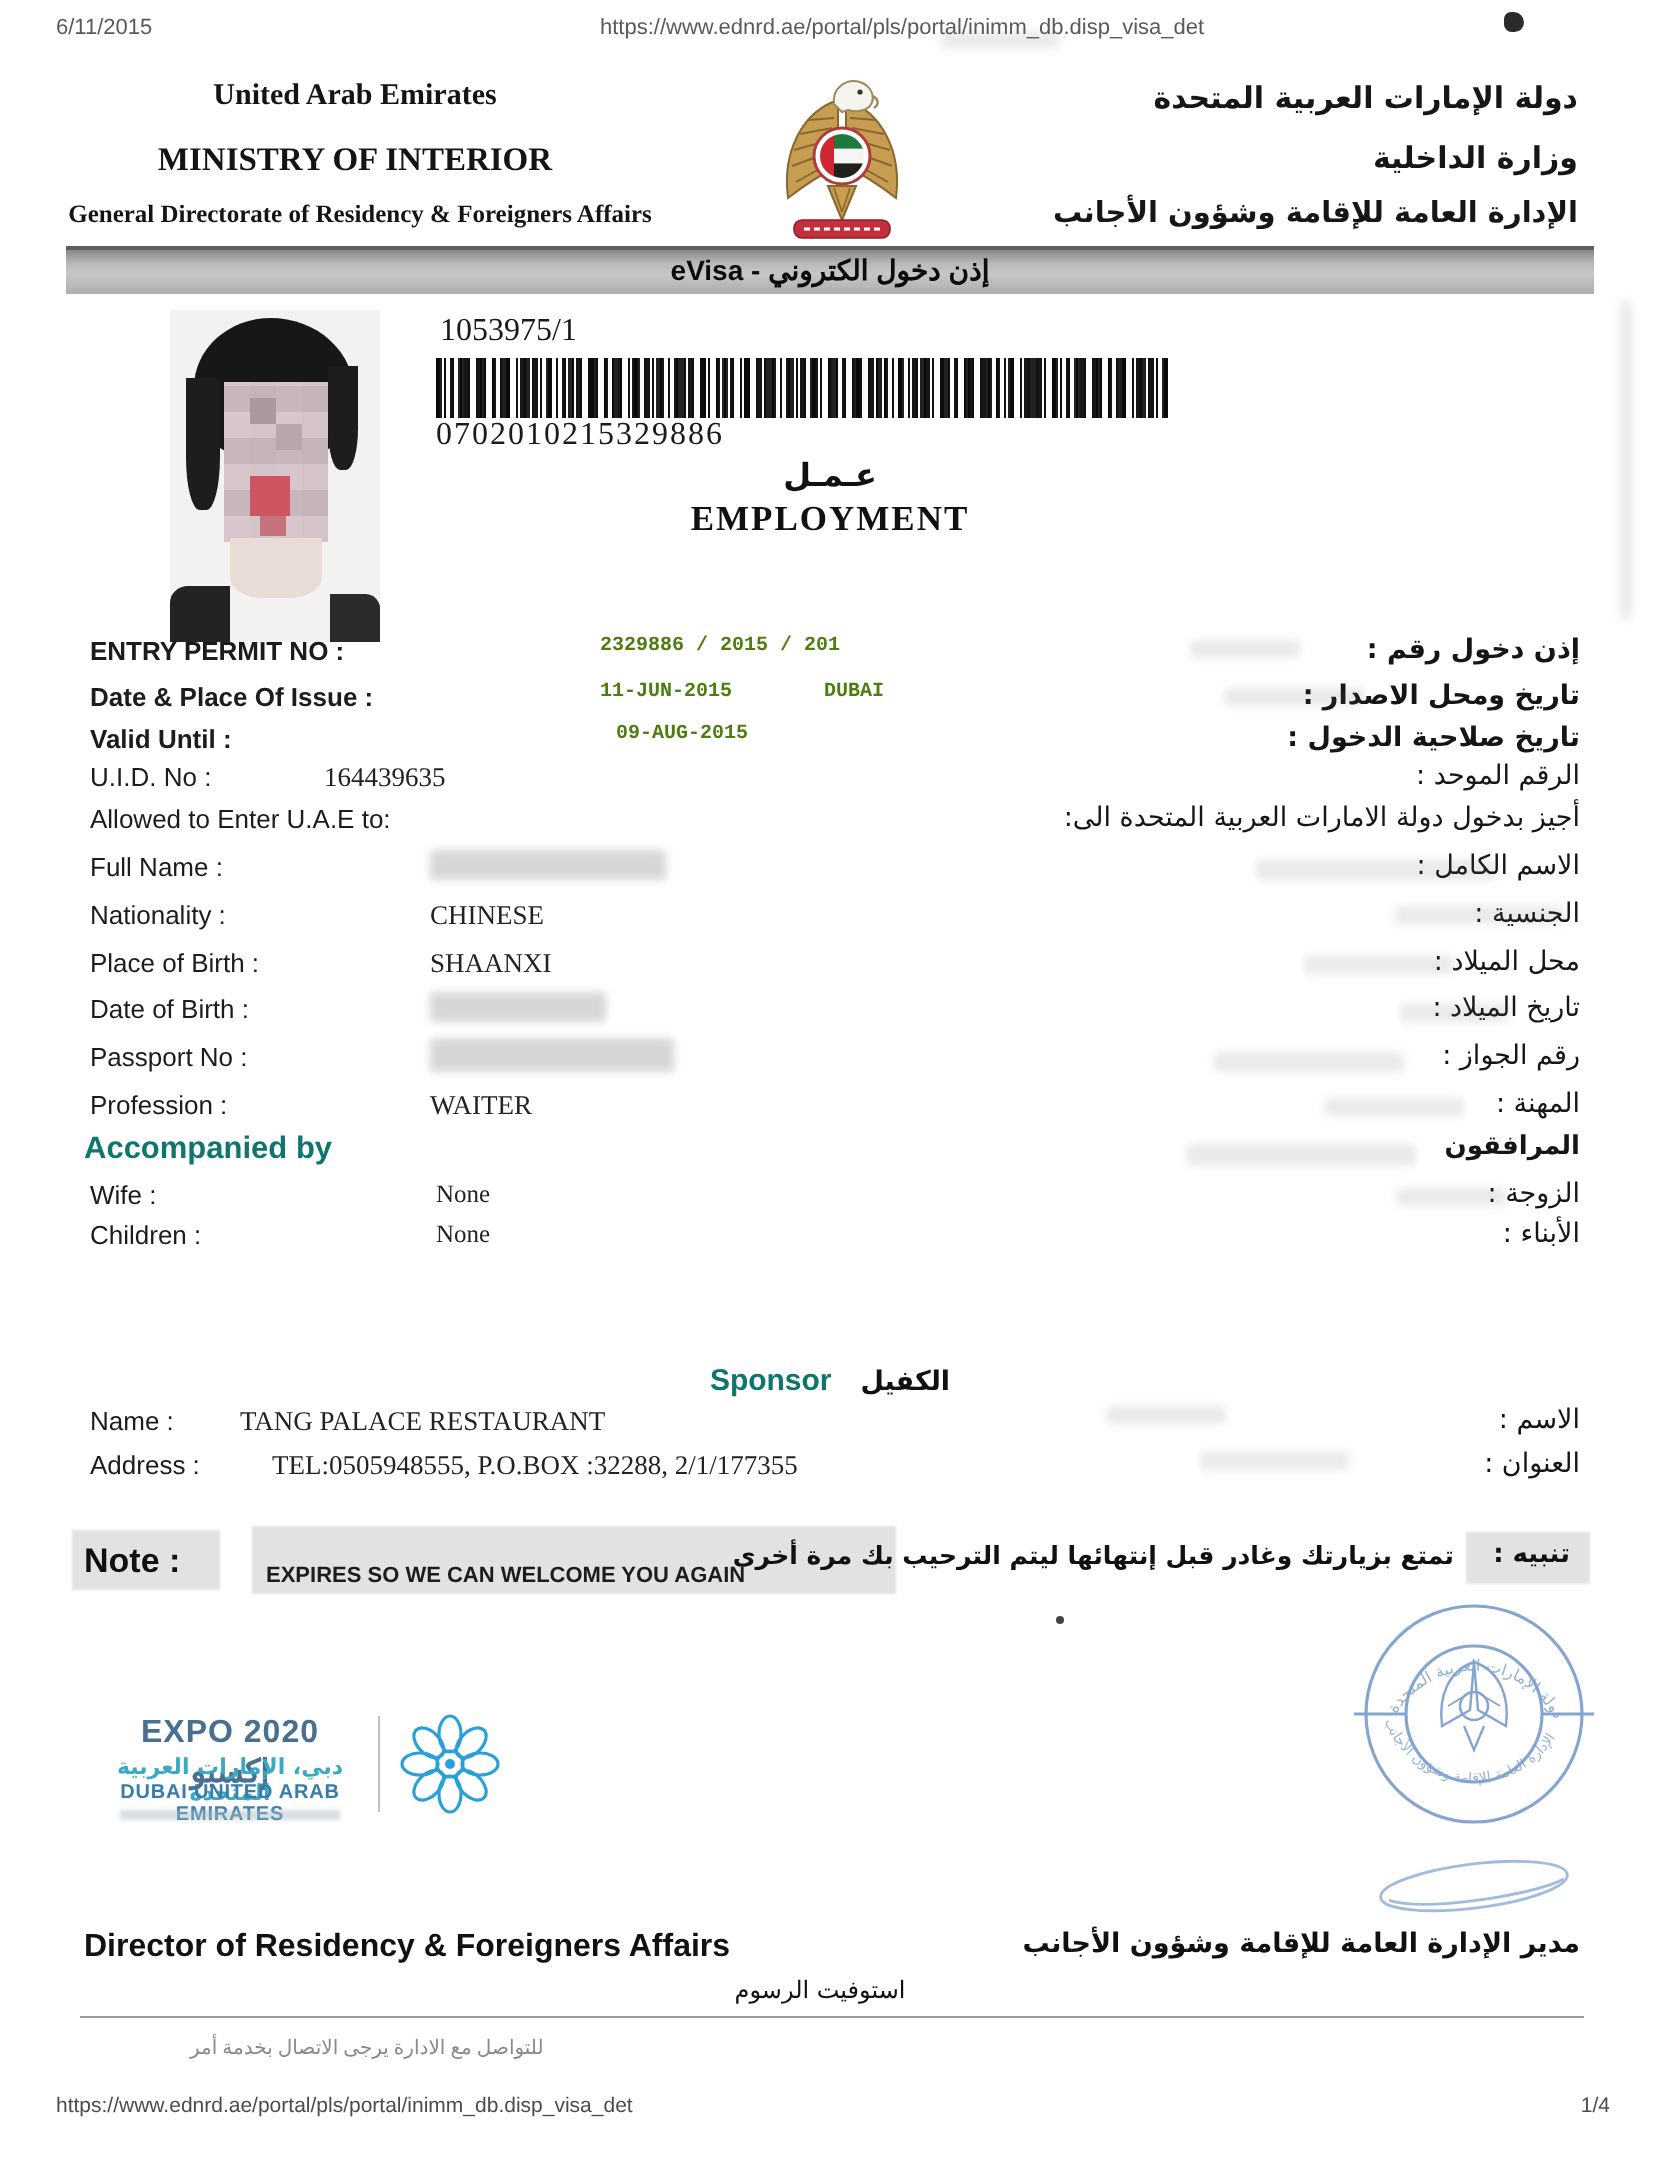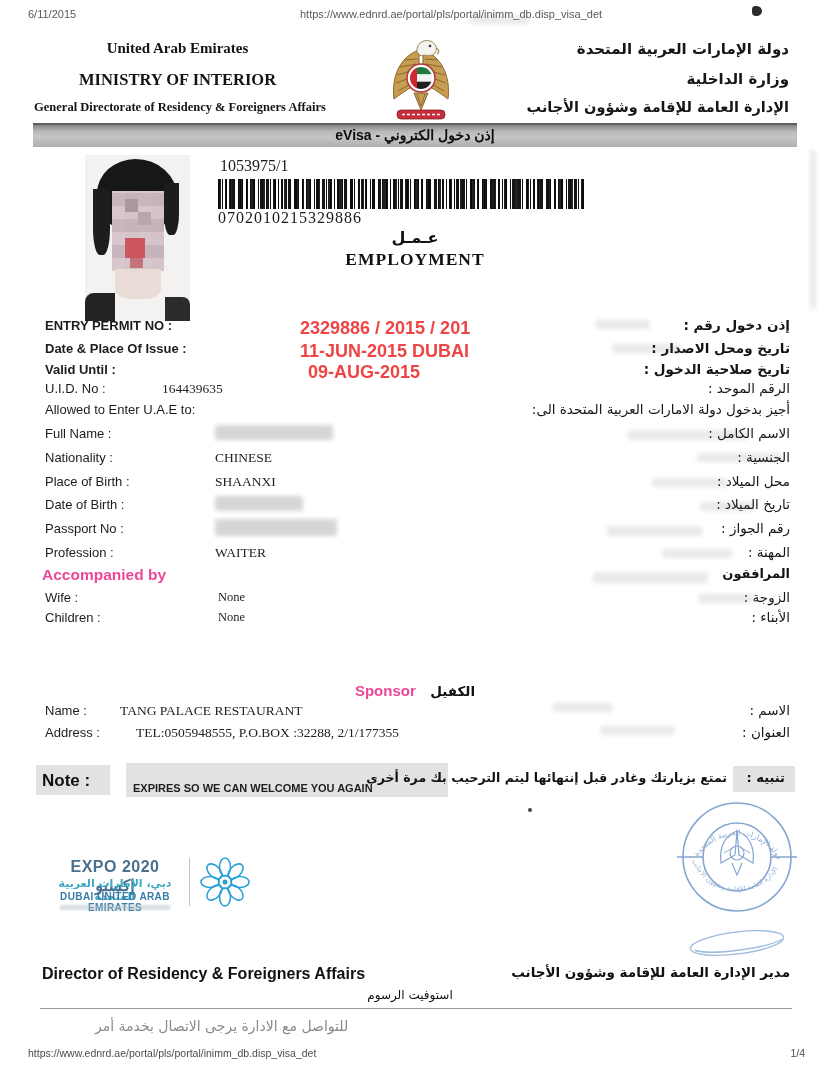--- a/index.html
+++ b/index.html
@@ -39,25 +39,25 @@
     left:218px; top:179px; width:366px; height:30px;
     background:
       repeating-linear-gradient(90deg, rgba(10,10,10,.95) 0 2px, transparent 2px 7px),
       repeating-linear-gradient(90deg, rgba(10,10,10,.9) 0 3px, transparent 3px 11px),
       repeating-linear-gradient(90deg, #101010 0 1px, #fcfcfc 1px 4px);
   }
 
   
   .row-en { left:45px; font-size:13px; color:#1c1c1c; }
   .row-ar { right:37px; font-size:13.5px; color:#151515; text-align:right; }
-  .v-bold { font-size:18px; font-weight:bold; color:#ef4444; }
+  .v-bold { font-size:10px; font-weight:bold; color:#4d7c0f;font-family:Liberation Mono, monospace; }
   .v-serif { font-family:"Liberation Serif", serif; font-size:13.5px; color:#222; }
   .redact { background:#d7d5d6; filter:blur(2px); border-radius:2px; }
 
-  .sec-head { font-size:15px; font-weight:bold; color:#ec4899; }
+  .sec-head { font-size:15px; font-weight:bold; color:#0f766e; }
 
   
   .gray-band { background:#d9d9d9; opacity:.75; filter:blur(.5px); }
   .note-en { font-size:11px; font-weight:bold; line-height:14px; color:#1d1d1d; }
 
   
   .expo-l1 { color:#49708e; font-weight:bold; font-size:16px; letter-spacing:.5px; }
   .expo-l2 { color:#3aa9c4; font-size:11px; font-weight:bold; }
   .expo-l3 { color:#3a7ca8; font-size:10px; font-weight:bold; letter-spacing:.4px; }
 
@@ -284,21 +284,21 @@
         <path d="M22 150 C40 158 95 156 110 150"></path>
       </g>
     </svg>
   </div>
 
   <div class="abs b" style="left:42px;top:965px;font-size:16px;">Director of Residency &amp; Foreigners Affairs</div>
   <div class="abs ar b" style="right:37px;top:964px;font-size:13.5px;">مدير الإدارة العامة للإقامة وشؤون الأجانب</div>
   <div class="abs ar" style="left:330px;top:988px;width:160px;text-align:center;font-size:12px;">استوفيت الرسوم</div>
 
   <div class="abs rule"></div>
-  <div class="abs ar" style="left:95px;top:1018px;font-size:14px;color:#8a8a8a;">للتواصل مع الادارة يرجى الاتصال بخدمة أمر</div>
+  <div class="abs ar" style="left:95px;top:1018px;font-size:10px;color:#8a8a8a;font-family:Liberation Serif, serif;">للتواصل مع الادارة يرجى الاتصال بخدمة أمر</div>
 
   <div class="abs footer-url" style="left:28px;top:1047px;">https://www.ednrd.ae/portal/pls/portal/inimm_db.disp_visa_det</div>
   <div class="abs footer-url" style="right:22px;top:1047px;">1/4</div>
 
   <div class="smudge" style="left:595px;top:320px;width:55px;height:9px;"></div>
   <div class="smudge" style="left:612px;top:344px;width:70px;height:9px;"></div>
   <div class="smudge" style="left:628px;top:430px;width:120px;height:10px;"></div>
   <div class="smudge" style="left:697px;top:453px;width:85px;height:9px;"></div>
   <div class="smudge" style="left:652px;top:478px;width:75px;height:9px;"></div>
   <div class="smudge" style="left:700px;top:502px;width:55px;height:9px;"></div>

